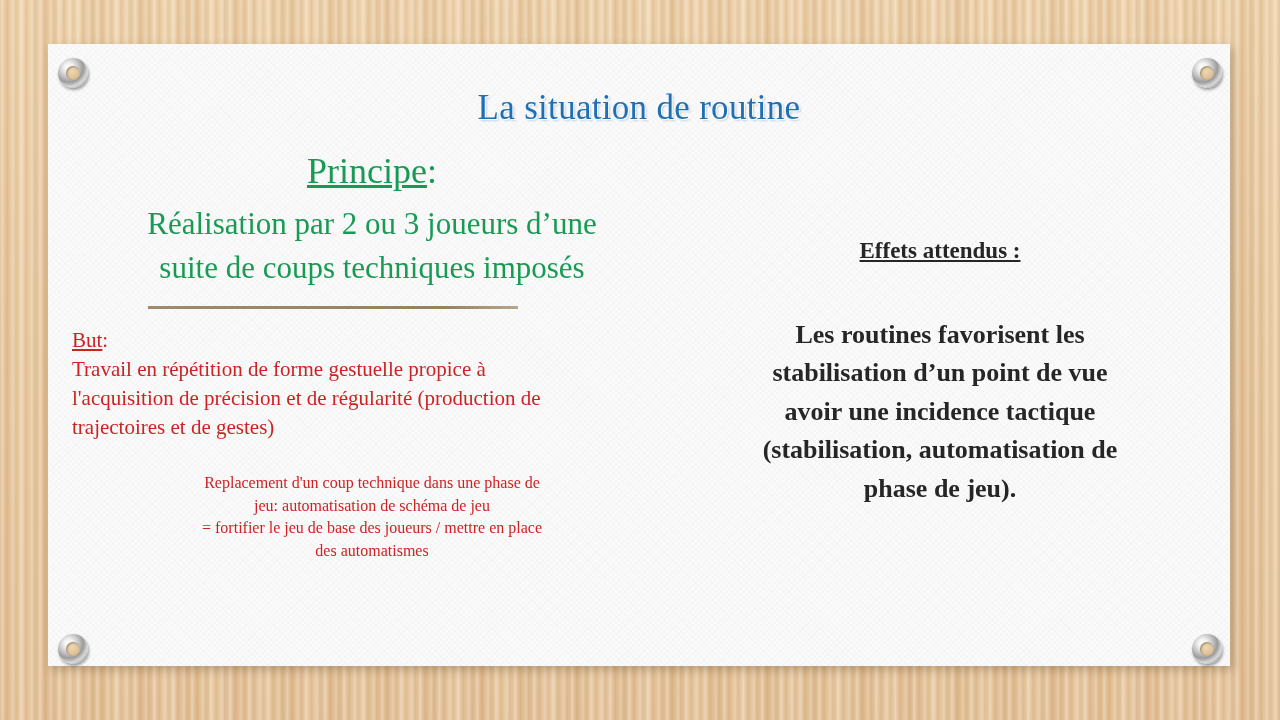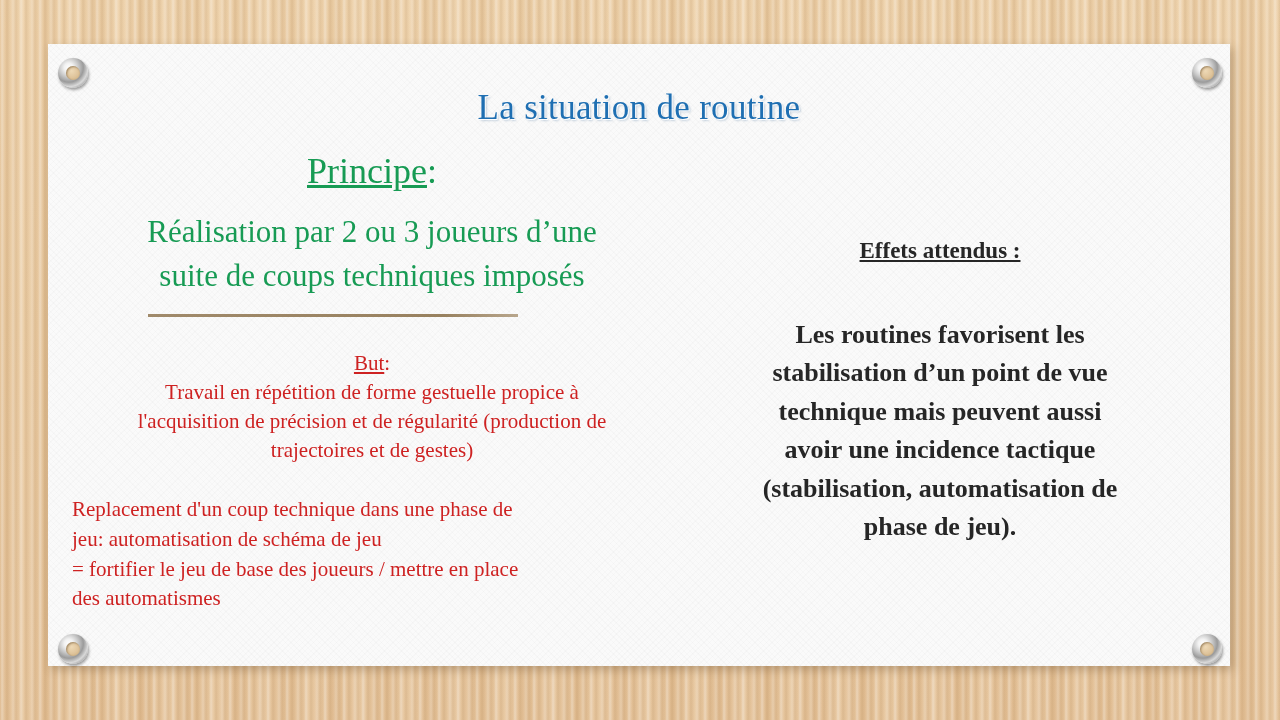--- a/index.html
+++ b/index.html
@@ -128,43 +128,42 @@
     line-height: 1.28;
     margin: 0;
   }
   #principe-heading .u { text-decoration: underline; }
 
   #principe-body {
     text-align: center;
     font-size: 31px;
     color: #179B54;
     line-height: 1.42;
-    margin: 16px 0 0 0;
+    margin: 8px 0 0 0;
   }
 
   #divider-rule {
     width: 370px;
     height: 3px;
     background: linear-gradient(90deg, #a08a6b 0%, #98815f 80%, #b8a68c 100%);
     margin: 16px 0 0 76px;
   }
 
   #but-block {
-    margin-top: 32px;
-    text-align: center;
+    margin-top: 17px;
     font-size: 21px;
     color: #CE2222;
     line-height: 1.38;
   }
   #but-heading .u { text-decoration: underline; }
 
   #replacement-block {
     margin-top: 30px;
-    text-align: left;
-    font-size: 21px;
+    text-align: center;
+    font-size: 16px;
     color: #CE2222;
     line-height: 1.42;
   }
 
   
   #right-column {
     position: absolute;
     left: 700px;
     top: 236px;
     width: 480px;
@@ -231,21 +230,20 @@
 
   </div>
 
   <div id="right-column">
 
     <p id="effets-heading">Effets attendus :</p>
 
     <p id="effets-body">
       <span class="line">Les routines favorisent les</span>
       <span class="line">stabilisation d’un point de vue</span>
-      <span class="line">technique mais peuvent aussi</span>
       <span class="line">avoir une incidence tactique</span>
       <span class="line">(stabilisation, automatisation de</span>
       <span class="line">phase de jeu).</span>
     </p>
 
   </div>
 
 </div>
 
 </body></html>

